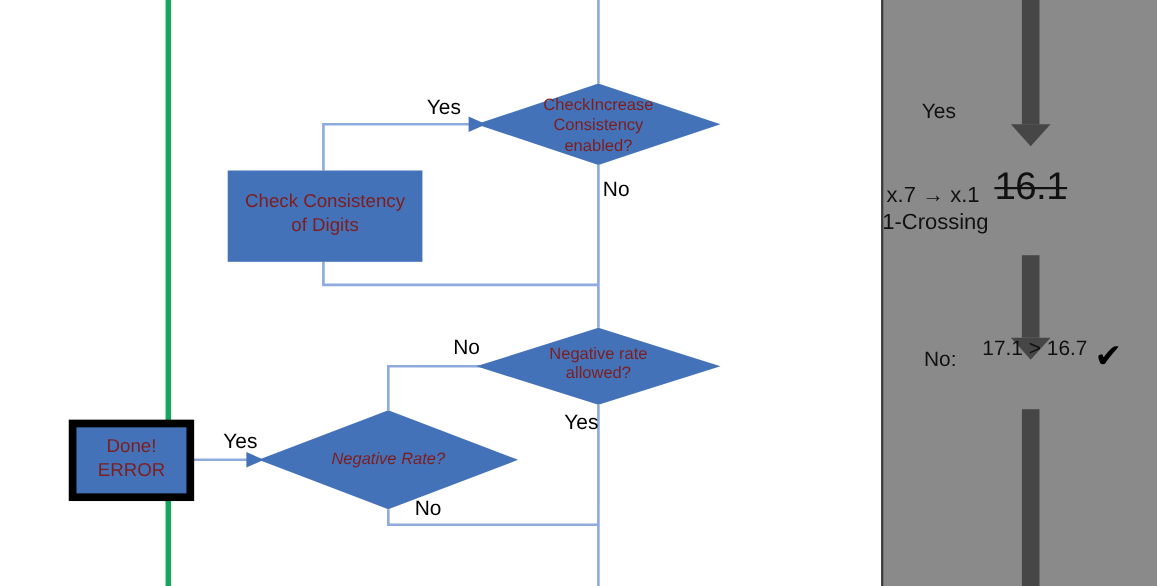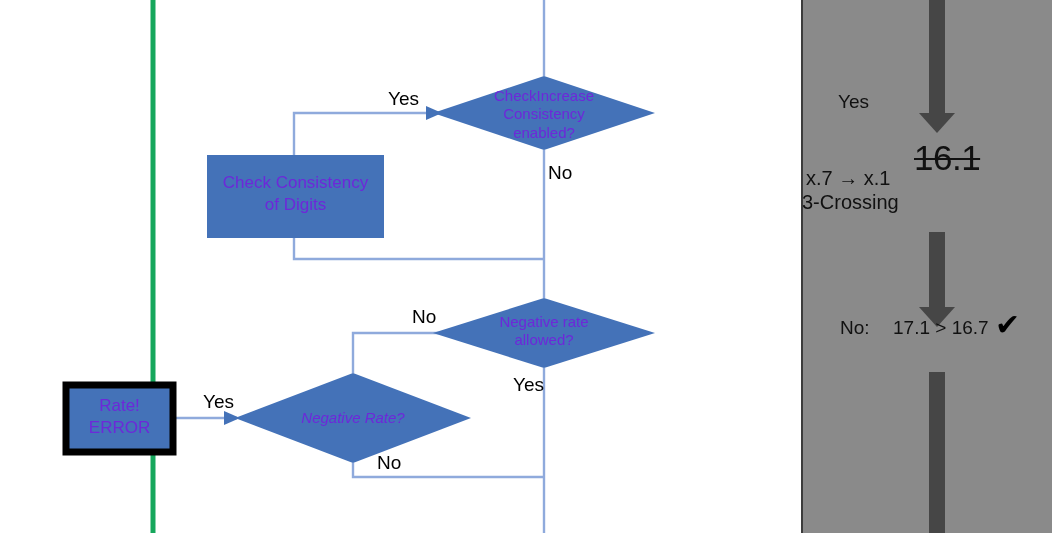--- a/index.html
+++ b/index.html
@@ -22,21 +22,21 @@
   #flow-svg {
     position: absolute;
     left: 0;
     top: 0;
     width: 1052px;
     height: 533px;
   }
 
   .node-text {
     position: absolute;
-    color: #6d28d9;
+    color: #7f1d1d;
     font-size: 15px;
     line-height: 1.22;
     text-align: center;
     white-space: pre-line;
     pointer-events: none;
   }
   .node-text.big {
     font-size: 17px;
     line-height: 1.3;
   }
@@ -140,21 +140,21 @@
 enabled?</div>
 
   <div class="node-text big" style="left:207px; top:172px; width:177px;">Check Consistency
 of Digits</div>
 
   <div class="node-text" style="left:433px; top:313px; width:222px;">Negative rate
 allowed?</div>
 
   <div class="node-text" style="left:235px; top:409px; width:236px;font-style:italic;">Negative Rate?</div>
 
-  <div class="node-text big" style="left:66px; top:395px; width:107px;">Rate!
+  <div class="node-text big" style="left:66px; top:395px; width:107px;">Done!
 ERROR</div>
 
   <div class="edge-label" style="left:388px; top:89px;">Yes</div>
 
   <div class="edge-label" style="left:548px; top:163px;">No</div>
 
   <div class="edge-label" style="left:412px; top:307px;">No</div>
 
   <div class="edge-label" style="left:513px; top:375px;">Yes</div>
 
@@ -172,25 +172,25 @@
       <rect x="126" y="232" width="16" height="75" fill="#464646"></rect>
       <polygon points="116,307 152,307 134,327" fill="#464646"></polygon>
 
       <rect x="126" y="372" width="16" height="161" fill="#464646"></rect>
     </svg>
 
     <div class="panel-label panel-yes" style="left:35px; top:92px;">Yes</div>
 
     <div class="panel-label panel-small" style="left:3px; top:168px;">x.7 → x.1</div>
 
-    <div class="panel-label panel-small" style="left:-1px; top:192px;">3-Crossing</div>
+    <div class="panel-label panel-small" style="left:-1px; top:192px;">1-Crossing</div>
 
-    <div class="panel-label panel-num struck" style="left:101px; top:140px;margin-left:10px;">16.1</div>
+    <div class="panel-label panel-num struck" style="left:101px; top:152px;">16.1</div>
 
 
     <div class="panel-label panel-row" style="left:37px; top:318px;">No:</div>
 
-    <div class="panel-label panel-row" style="left:90px; top:318px;">17.1 &gt; 16.7</div>
+    <div class="panel-label panel-row" style="left:90px; top:308px;">17.1 &gt; 16.7</div>
 
     <div class="check-mark" style="left:192px; top:310px;">✔</div>
   </div>
 
 </div>
 
 </body></html>

